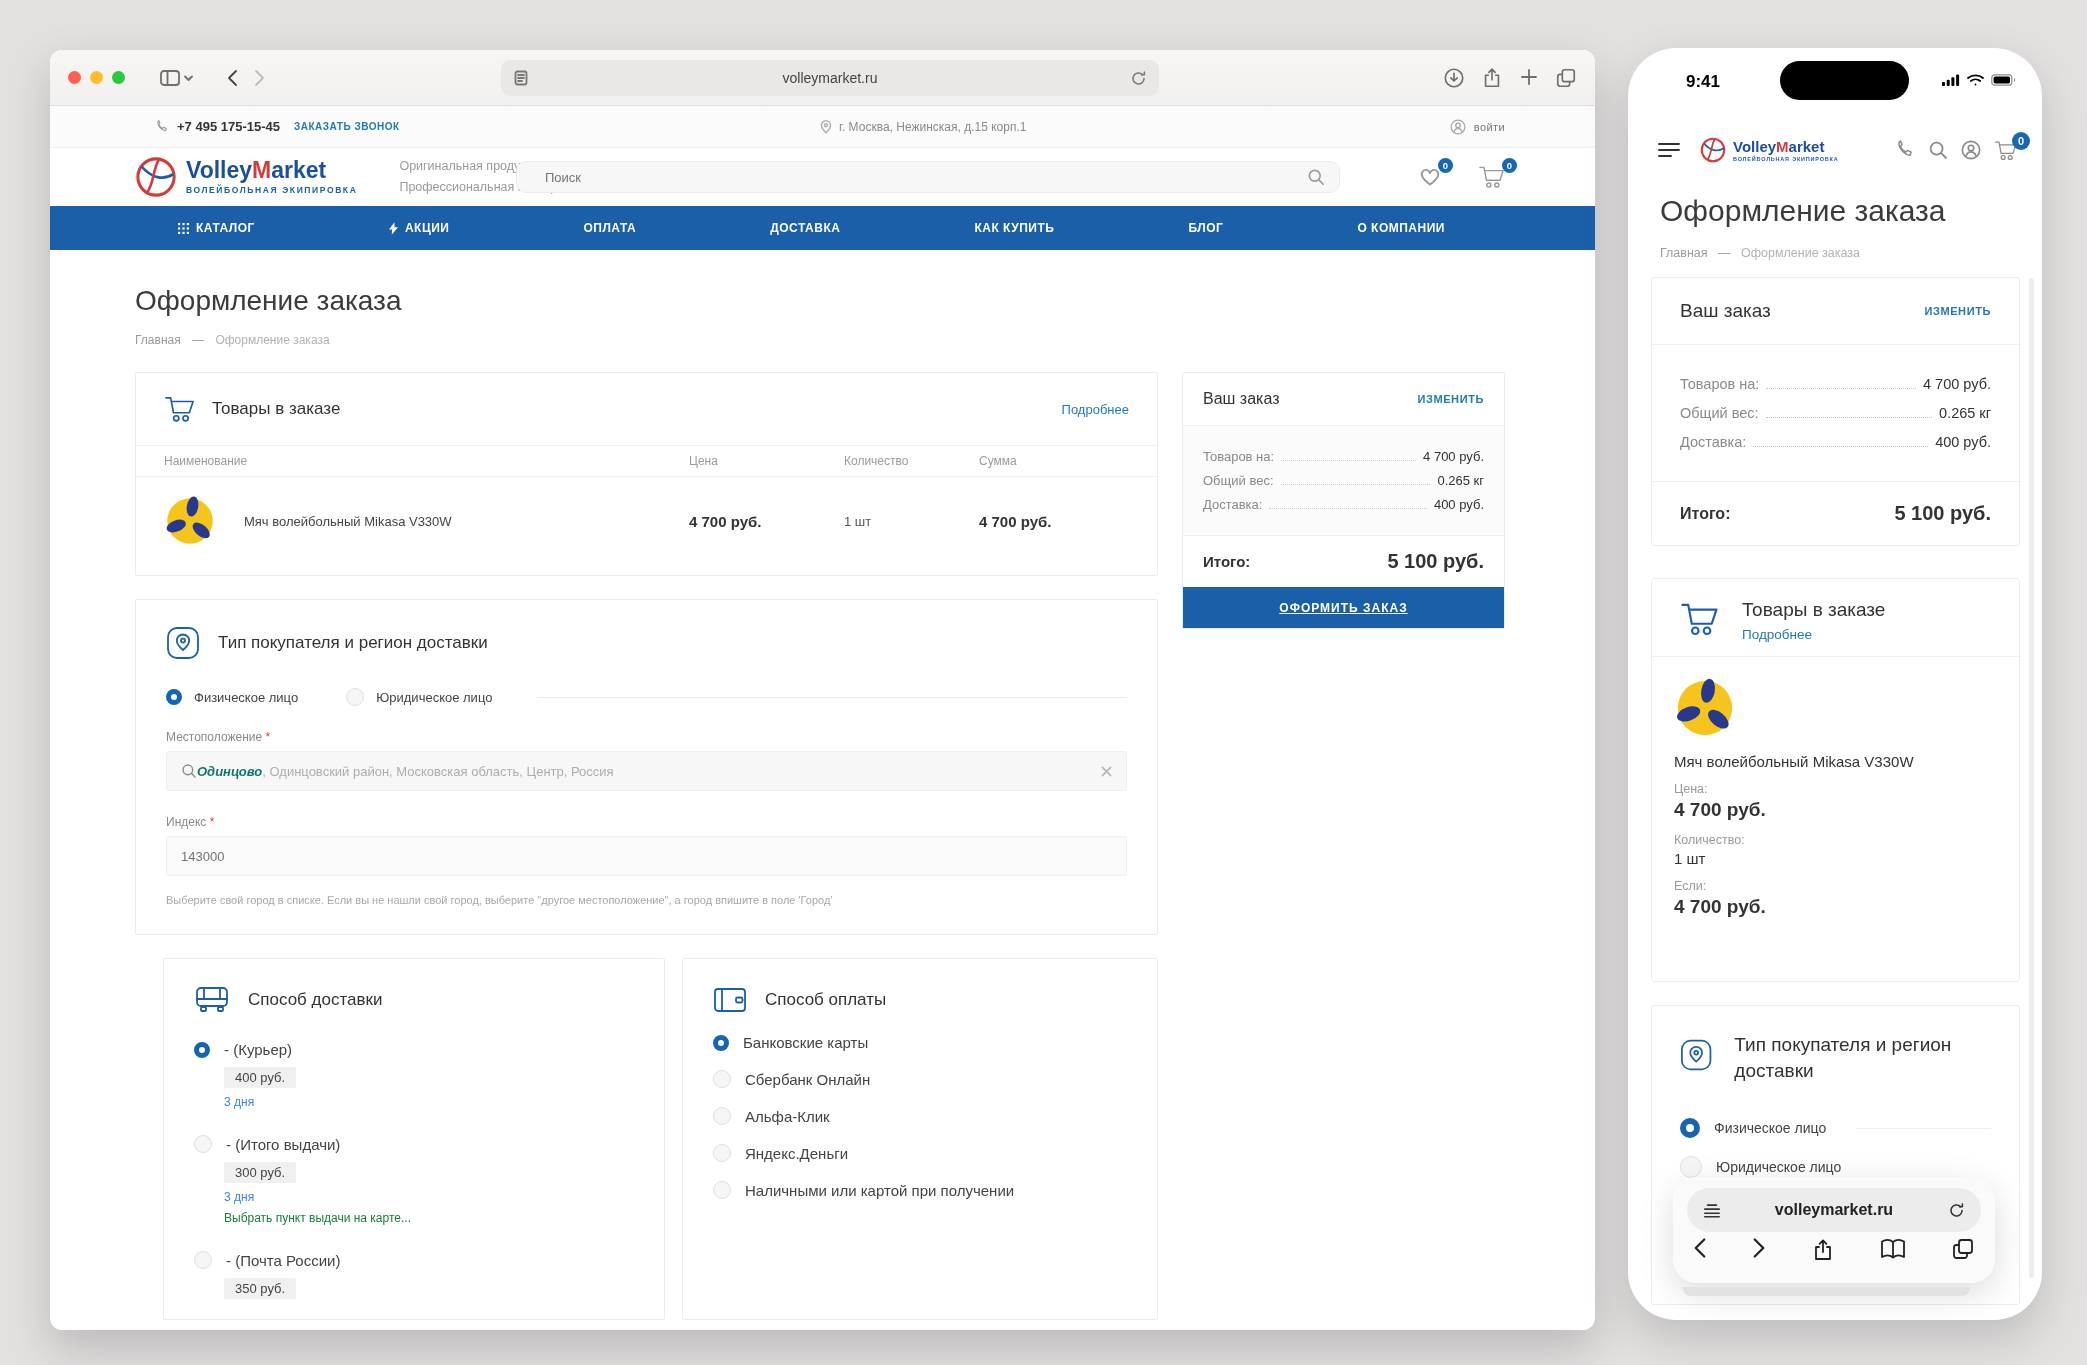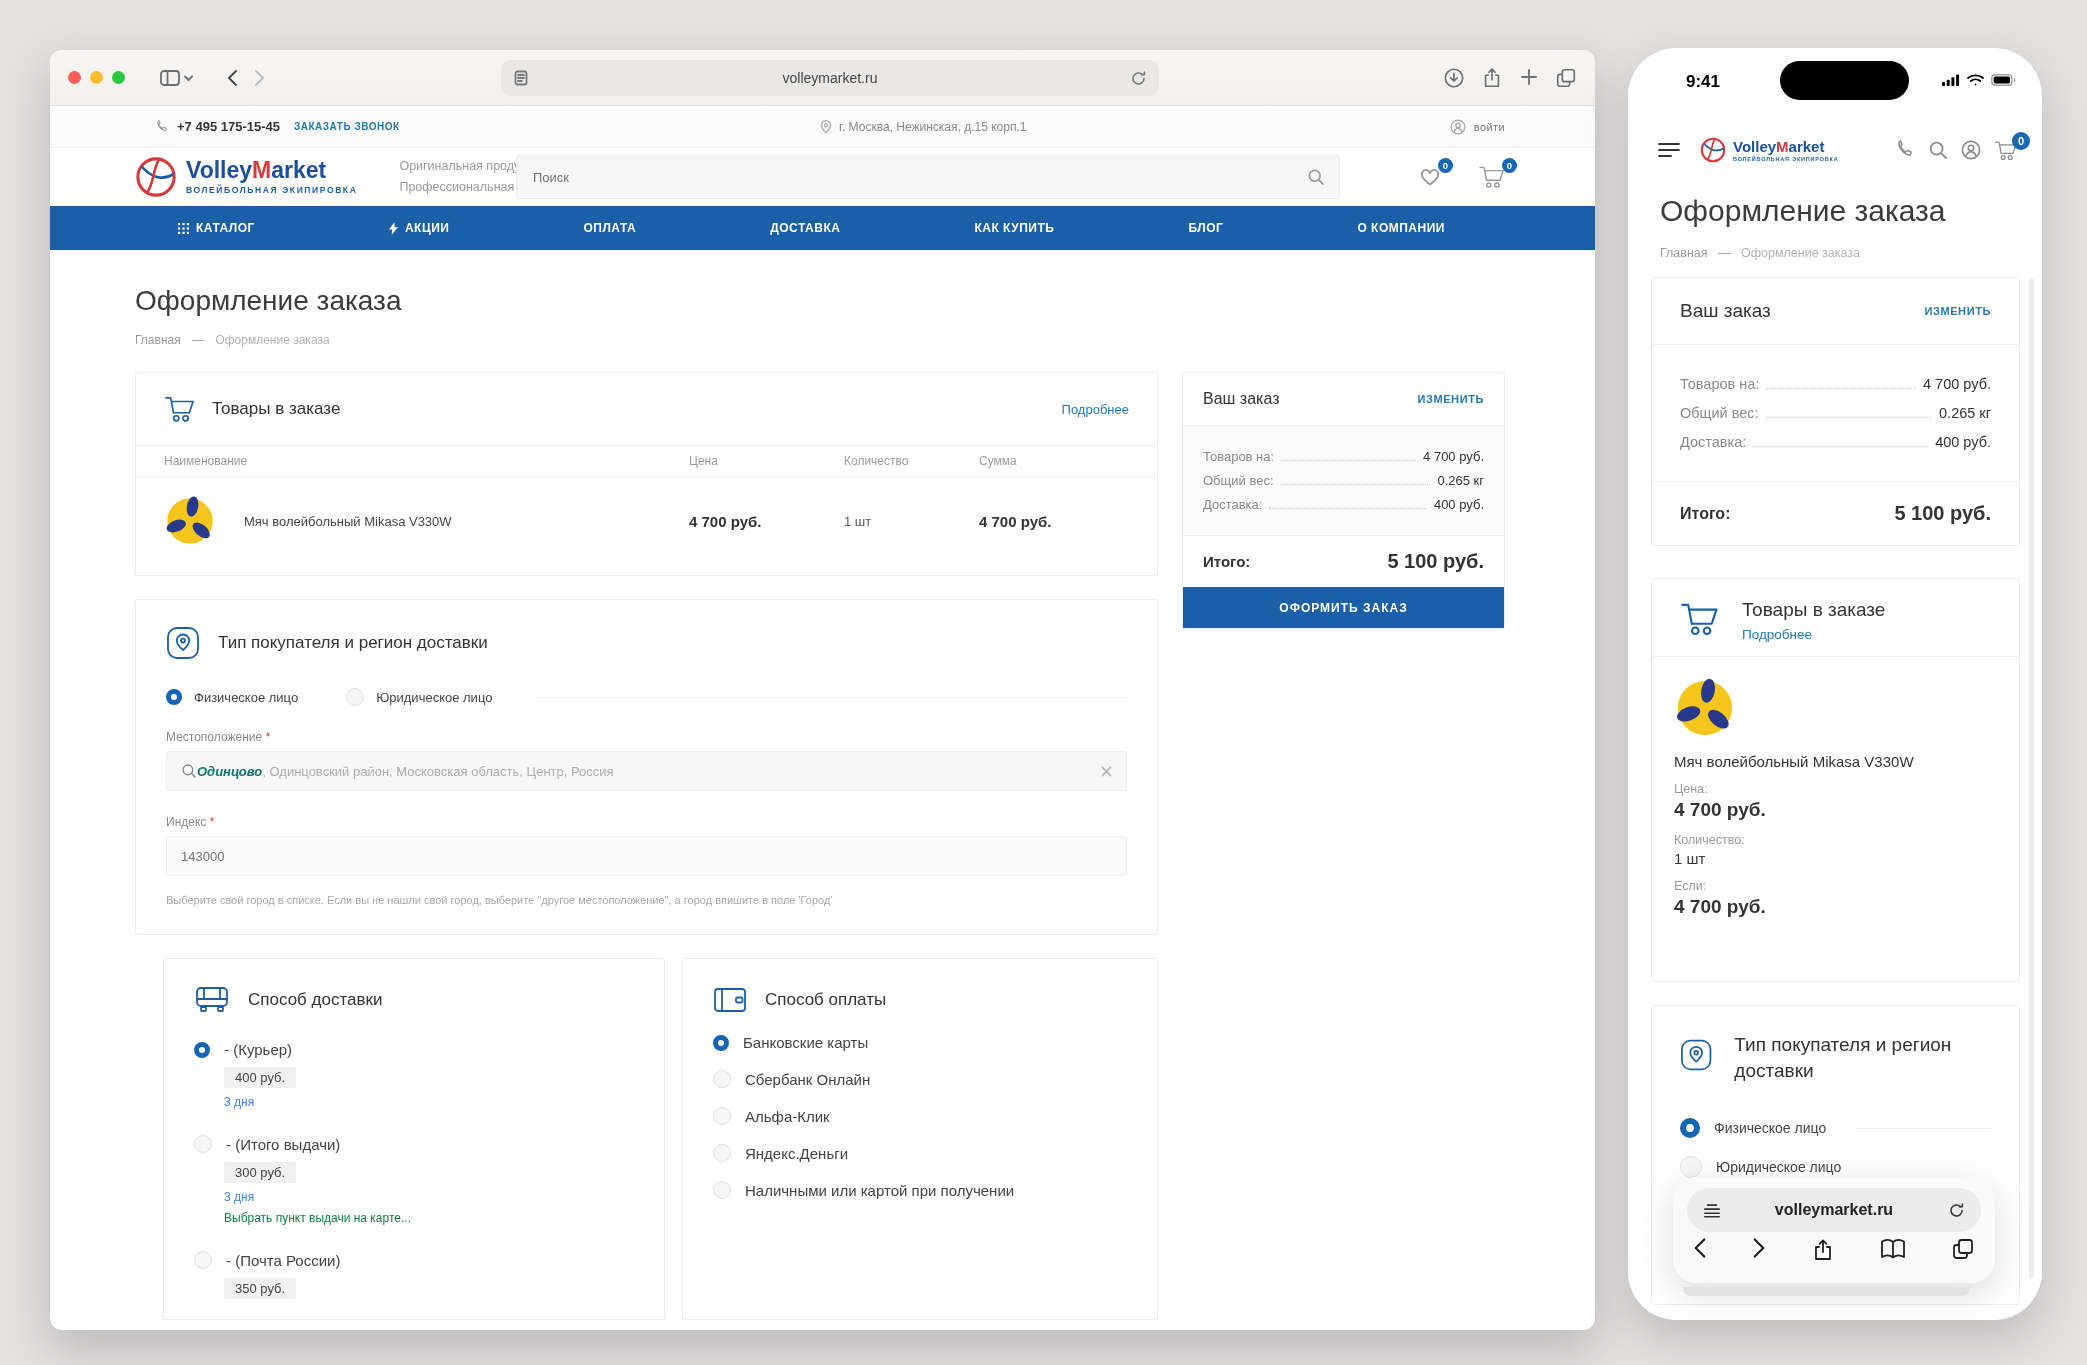--- a/index.html
+++ b/index.html
@@ -26,21 +26,21 @@
   .topbar .addr { position:absolute; left:770px; display:flex; align-items:center; gap:7px; color:#8a8a8a; }
   .topbar .login { position:absolute; right:90px; display:flex; align-items:center; gap:8px; color:#777; font-size:11px; letter-spacing:.4px; }
 
   
   .hdr { height:58px; display:flex; align-items:center; padding:0 90px 0 85px; position:relative; }
   .brand { display:flex; align-items:center; gap:9px; }
   .brand-name { font-size:23px; font-weight:bold; color:#1b4f9c; line-height:1; }
   .brand-name .red { color:#d43c3c; }
   .brand-sub { font-size:8.5px; font-weight:bold; letter-spacing:1.6px; color:#1a5fa8; margin-top:3px; }
   .tagline { margin-left:42px; font-size:12.5px; color:#9a9a9a; line-height:1.65; }
-  .search { position:absolute; left:466px; width:824px; height:44px; background:#f7f7f7; border:1px solid #ececec; border-radius:3px; display:flex; align-items:center; }
+  .search { position:absolute; left:466px; width:824px; height:32px; background:#f7f7f7; border:1px solid #ececec; border-radius:10px; display:flex; align-items:center;padding-left:12px; }
   .search input { flex:1; border:none; background:transparent; outline:none; padding:0 16px; font-size:13px; color:#555; font-family:inherit; }
   .search .mag { color:#9a9a9a; margin-right:14px; }
   .hdr-ic { position:absolute; color:#9a9a9a; }
   .badge { position:absolute; top:-7px; right:-11px; width:15px; height:15px; border-radius:50%; background:#1767b2; color:#fff; font-size:9.5px; font-weight:bold; display:flex; align-items:center; justify-content:center; }
 
   
   .nav { height:44px; background:#1a5fa8; display:flex; align-items:center; padding:0 150px 0 128px; justify-content:space-between; }
   .nav-item { color:#fff; font-size:12px; font-weight:bold; letter-spacing:.5px; display:flex; align-items:center; gap:7px; cursor:pointer; }
 
   
@@ -70,21 +70,21 @@
   .sum-head { display:flex; align-items:center; justify-content:space-between; padding:17px 20px; }
   .sum-title { font-size:16px; color:#333; }
   .sum-edit { color:#2479b5; font-size:11px; font-weight:bold; letter-spacing:.6px; }
   .sum-body { border-top:1px solid #efefef; border-bottom:1px solid #efefef; background:#fbfbfb; padding:14px 20px; }
   .sum-row { display:flex; align-items:baseline; font-size:13px; color:#8a8a8a; margin:9px 0; }
   .sum-row .val { color:#333; }
   .dots { flex:1; border-bottom:1px dotted #c9c9c9; margin:0 7px 3px; }
   .sum-total { display:flex; align-items:center; justify-content:space-between; padding:14px 20px; }
   .sum-total .lbl { font-weight:bold; font-size:15px; }
   .sum-total .val { font-weight:bold; font-size:20px; }
-  .sum-btn { display:block; width:100%; height:41px; background:#1a5fa8; color:#fff; border:none; font-family:inherit; font-size:12px; font-weight:bold; letter-spacing:1px; cursor:pointer; }
+  .sum-btn { display:block; width:100%; height:41px; background:#1a5fa8; color:#fff; border:none; font-family:inherit; font-size:12px; font-weight:bold; letter-spacing:1px; cursor:pointer;text-decoration:underline; }
 
   
   .sect-head { display:flex; align-items:center; gap:18px; }
   .sect-icon { color:#1a5fa8; }
   .sect-title { font-size:17px; color:#333; }
   .buyer { padding:26px 30px 28px; }
   .radio-row { display:flex; align-items:center; margin-top:28px; }
   .radio { width:16px; height:16px; border-radius:50%; background:#fff; border:5px solid #1465b4; flex:none; }
   .radio.off { border:1px solid #e0e0e0; background:#f6f6f6; width:18px; height:18px; }
   .radio-lbl { font-size:13px; color:#444; margin:0 0 0 12px; }

